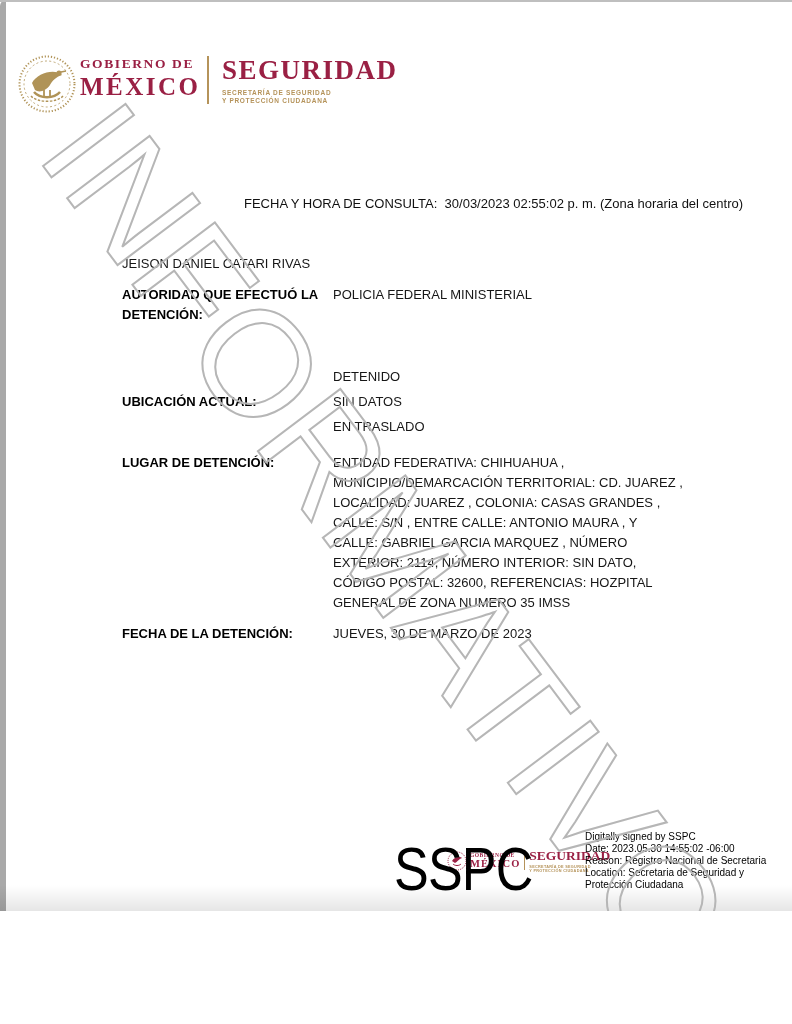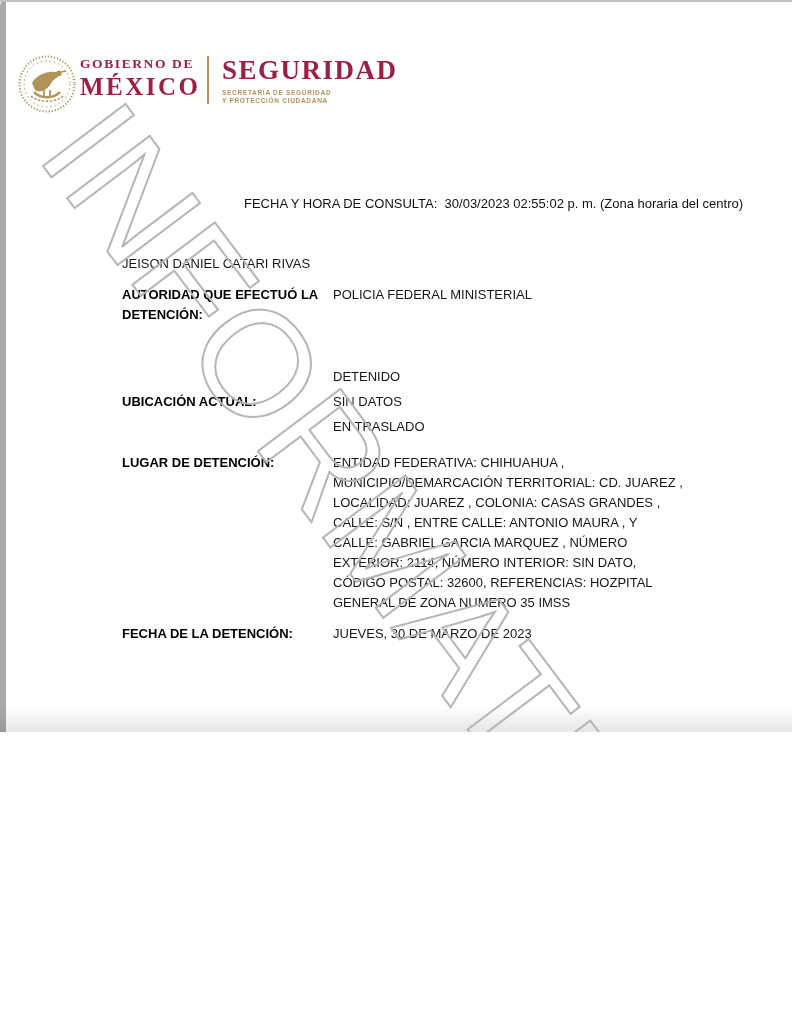--- a/index.html
+++ b/index.html
@@ -1,18 +1,18 @@
 <!DOCTYPE html>
 <html><head>
 <meta charset="utf-8">
 <style>
   html,body{margin:0;padding:0;background:#ffffff;}
   .page{
     position:relative;
-    width:792px;height:732px;
+    width:792px;height:911px;
     background:#ffffff;
     overflow:hidden;
     font-family:"Liberation Sans",sans-serif;
     color:#1a1a1a;
   }
   
   .edge-left{position:absolute;left:0;top:0;width:6px;height:100%;background:#a9a9a9;border-top-left-radius:6px;}
   .edge-top{position:absolute;left:0;top:0;width:100%;height:2px;background:#bfbfbf;}
   .edge-bottom{position:absolute;left:0;bottom:0;width:100%;height:26px;background:linear-gradient(to bottom,rgba(0,0,0,0),rgba(0,0,0,0.10));}
 

